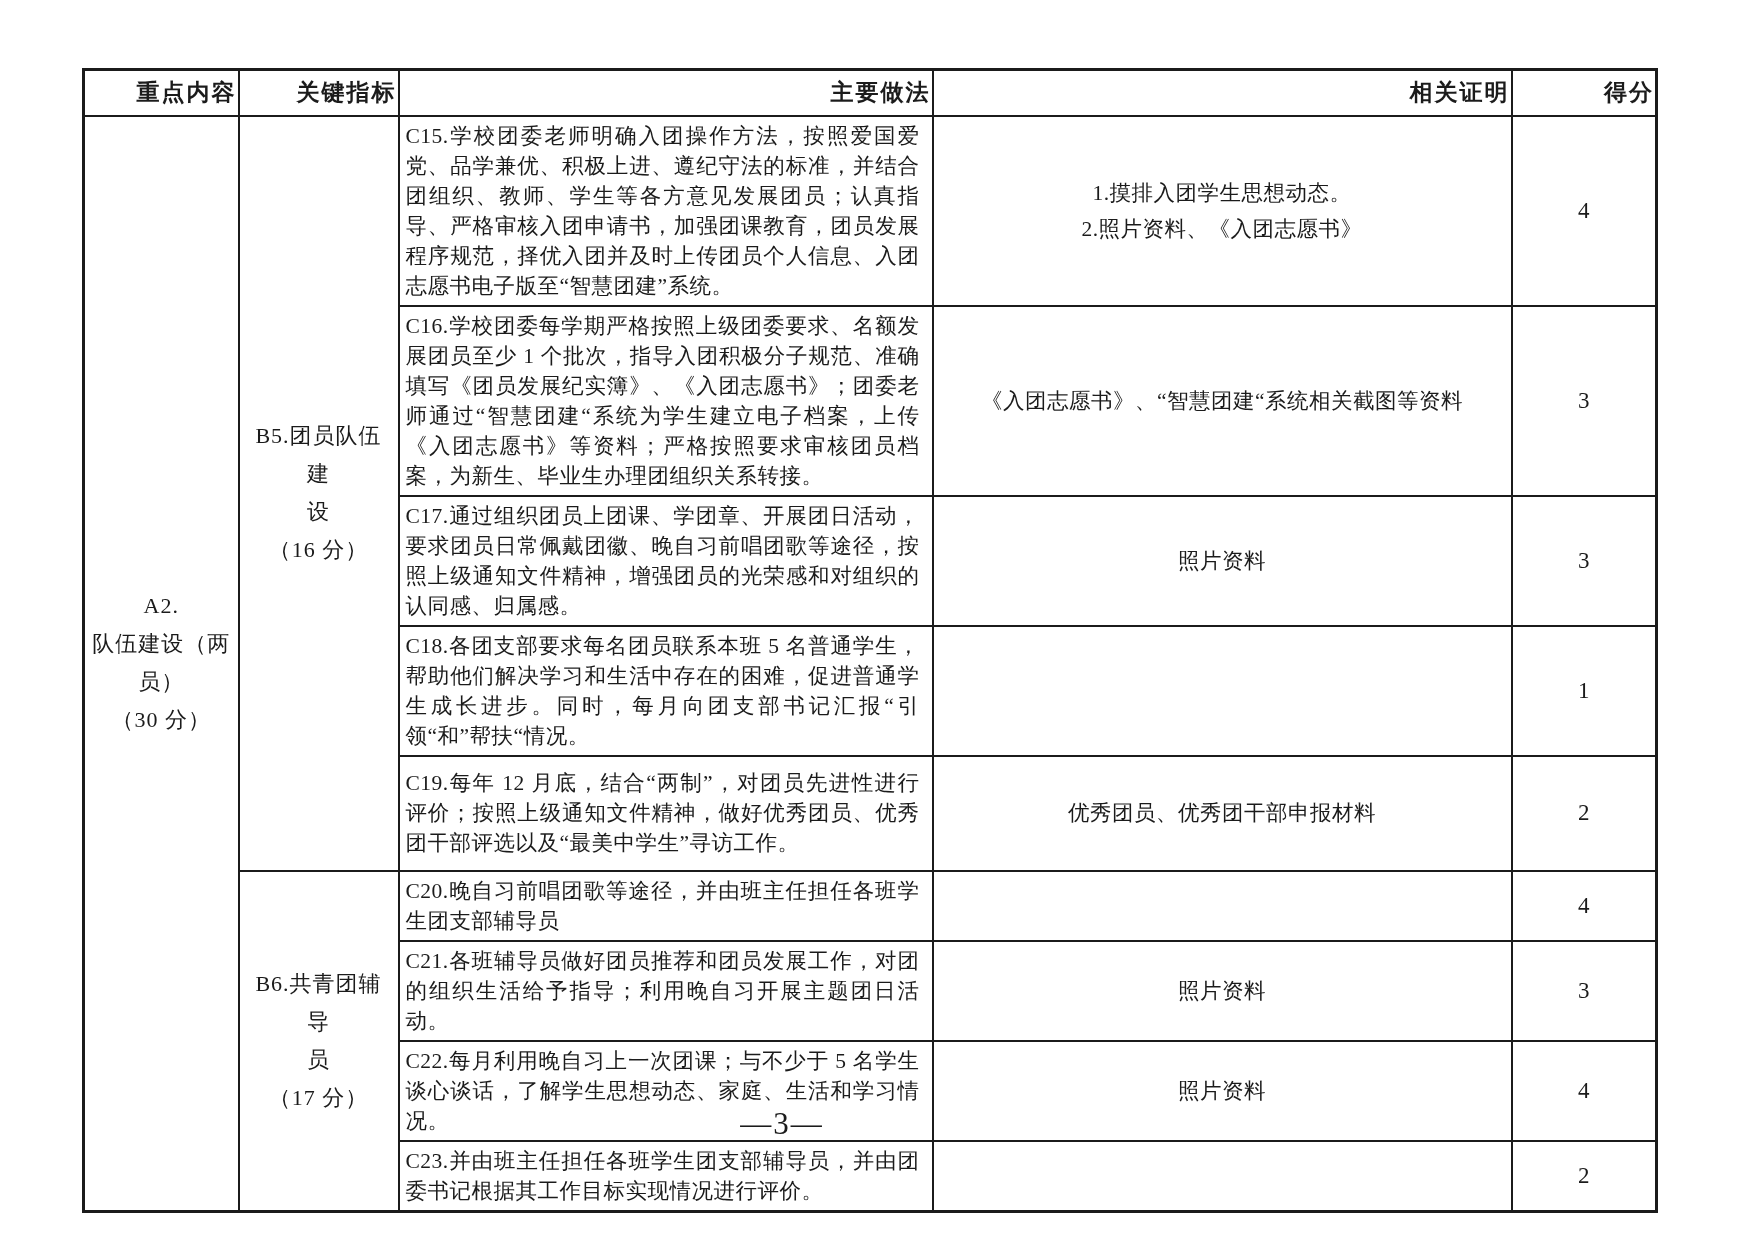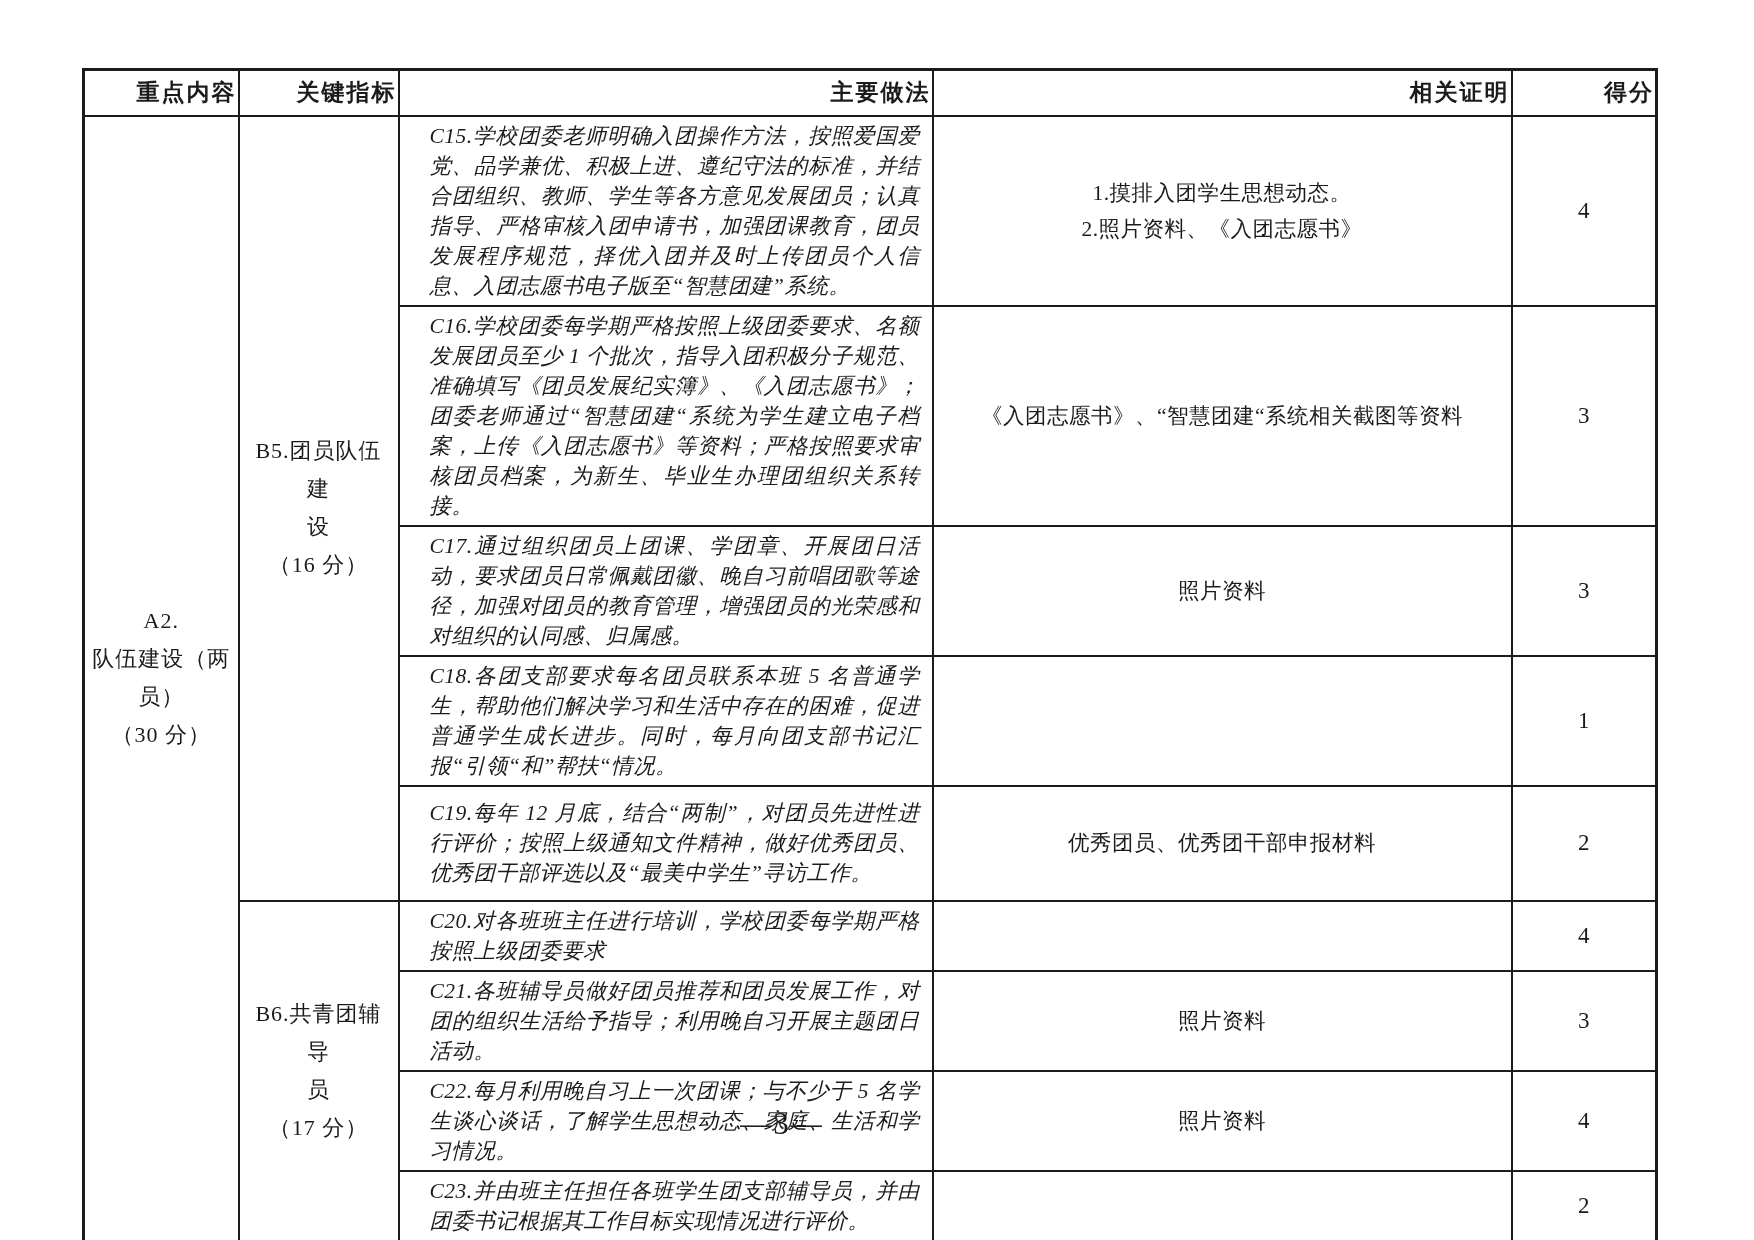--- a/index.html
+++ b/index.html
@@ -11,23 +11,22 @@
   table.rubric {
     border-collapse:collapse; table-layout:fixed; width:1573px;
     border:3px solid #1b1b1b;
   }
   th, td { border:2px solid #1b1b1b; vertical-align:middle; }
   th {
     font-size:23px; font-weight:bold; letter-spacing:2px; text-align:right;
   }
   td.practice {
     text-align:justify; text-justify:inter-character;
-    padding:4px 12px 4px 30px; font-size:21.5px; line-height:30px;
+    padding:4px 12px 4px 6px; font-size:21.5px; line-height:30px;
     letter-spacing:0.5px;
-    font-style:italic;
   }
   td.keycontent, td.indicator {
     text-align:center; white-space:pre-line; font-size:22px; line-height:38px;
     letter-spacing:1px; padding:16px 6px;
   }
   td.evidence {
     text-align:center; white-space:pre-line; font-size:21.5px; line-height:36px;
     padding:16px 16px; letter-spacing:0.5px;
   }
   td.score { text-align:center; font-size:23px; }
@@ -69,39 +68,39 @@
         <td class="evidence">1.摸排入团学生思想动态。
 2.照片资料、《入团志愿书》</td>
         <td class="score">4</td>
       </tr>
       <tr style="height:156px">
         <td class="practice">C16.学校团委每学期严格按照上级团委要求、名额发展团员至少 1 个批次，指导入团积极分子规范、准确填写《团员发展纪实簿》、《入团志愿书》；团委老师通过“智慧团建“系统为学生建立电子档案，上传《入团志愿书》等资料；严格按照要求审核团员档案，为新生、毕业生办理团组织关系转接。</td>
         <td class="evidence">《入团志愿书》、“智慧团建“系统相关截图等资料</td>
         <td class="score">3</td>
       </tr>
       <tr style="height:105px">
-        <td class="practice">C17.通过组织团员上团课、学团章、开展团日活动，要求团员日常佩戴团徽、晚自习前唱团歌等途径，加强对团员的教育管理，增强团员的光荣感和对组织的认同感、归属感。</td>
+        <td class="practice">C17.通过组织团员上团课、学团章、开展团日活动，要求团员日常佩戴团徽、晚自习前唱团歌等途径，按照上级通知文件精神，增强团员的光荣感和对组织的认同感、归属感。</td>
         <td class="evidence">照片资料</td>
         <td class="score">3</td>
       </tr>
       <tr style="height:98px">
         <td class="practice">C18.各团支部要求每名团员联系本班 5 名普通学生，帮助他们解决学习和生活中存在的困难，促进普通学生成长进步。同时，每月向团支部书记汇报“引领“和”帮扶“情况。</td>
         <td class="evidence"></td>
         <td class="score">1</td>
       </tr>
       <tr style="height:115px">
         <td class="practice">C19.每年 12 月底，结合“两制”，对团员先进性进行评价；按照上级通知文件精神，做好优秀团员、优秀团干部评选以及“最美中学生”寻访工作。</td>
         <td class="evidence">优秀团员、优秀团干部申报材料</td>
         <td class="score">2</td>
       </tr>
       <tr style="height:61px">
         <td class="indicator" rowspan="4">B6.共青团辅导
 员
 （17 分）</td>
-        <td class="practice">C20.对各班班主任进行培训，学校团委每学期严格按照上级团委要求</td>
+        <td class="practice">C20.晚自习前唱团歌等途径，并由班主任担任各班学生团支部辅导员</td>
         <td class="evidence"></td>
         <td class="score">4</td>
       </tr>
       <tr style="height:75px">
         <td class="practice">C21.各班辅导员做好团员推荐和团员发展工作，对团的组织生活给予指导；利用晚自习开展主题团日活动。</td>
         <td class="evidence">照片资料</td>
         <td class="score">3</td>
       </tr>
       <tr style="height:71px">
         <td class="practice">C22.每月利用晚自习上一次团课；与不少于 5 名学生谈心谈话，了解学生思想动态、家庭、生活和学习情况。</td>

